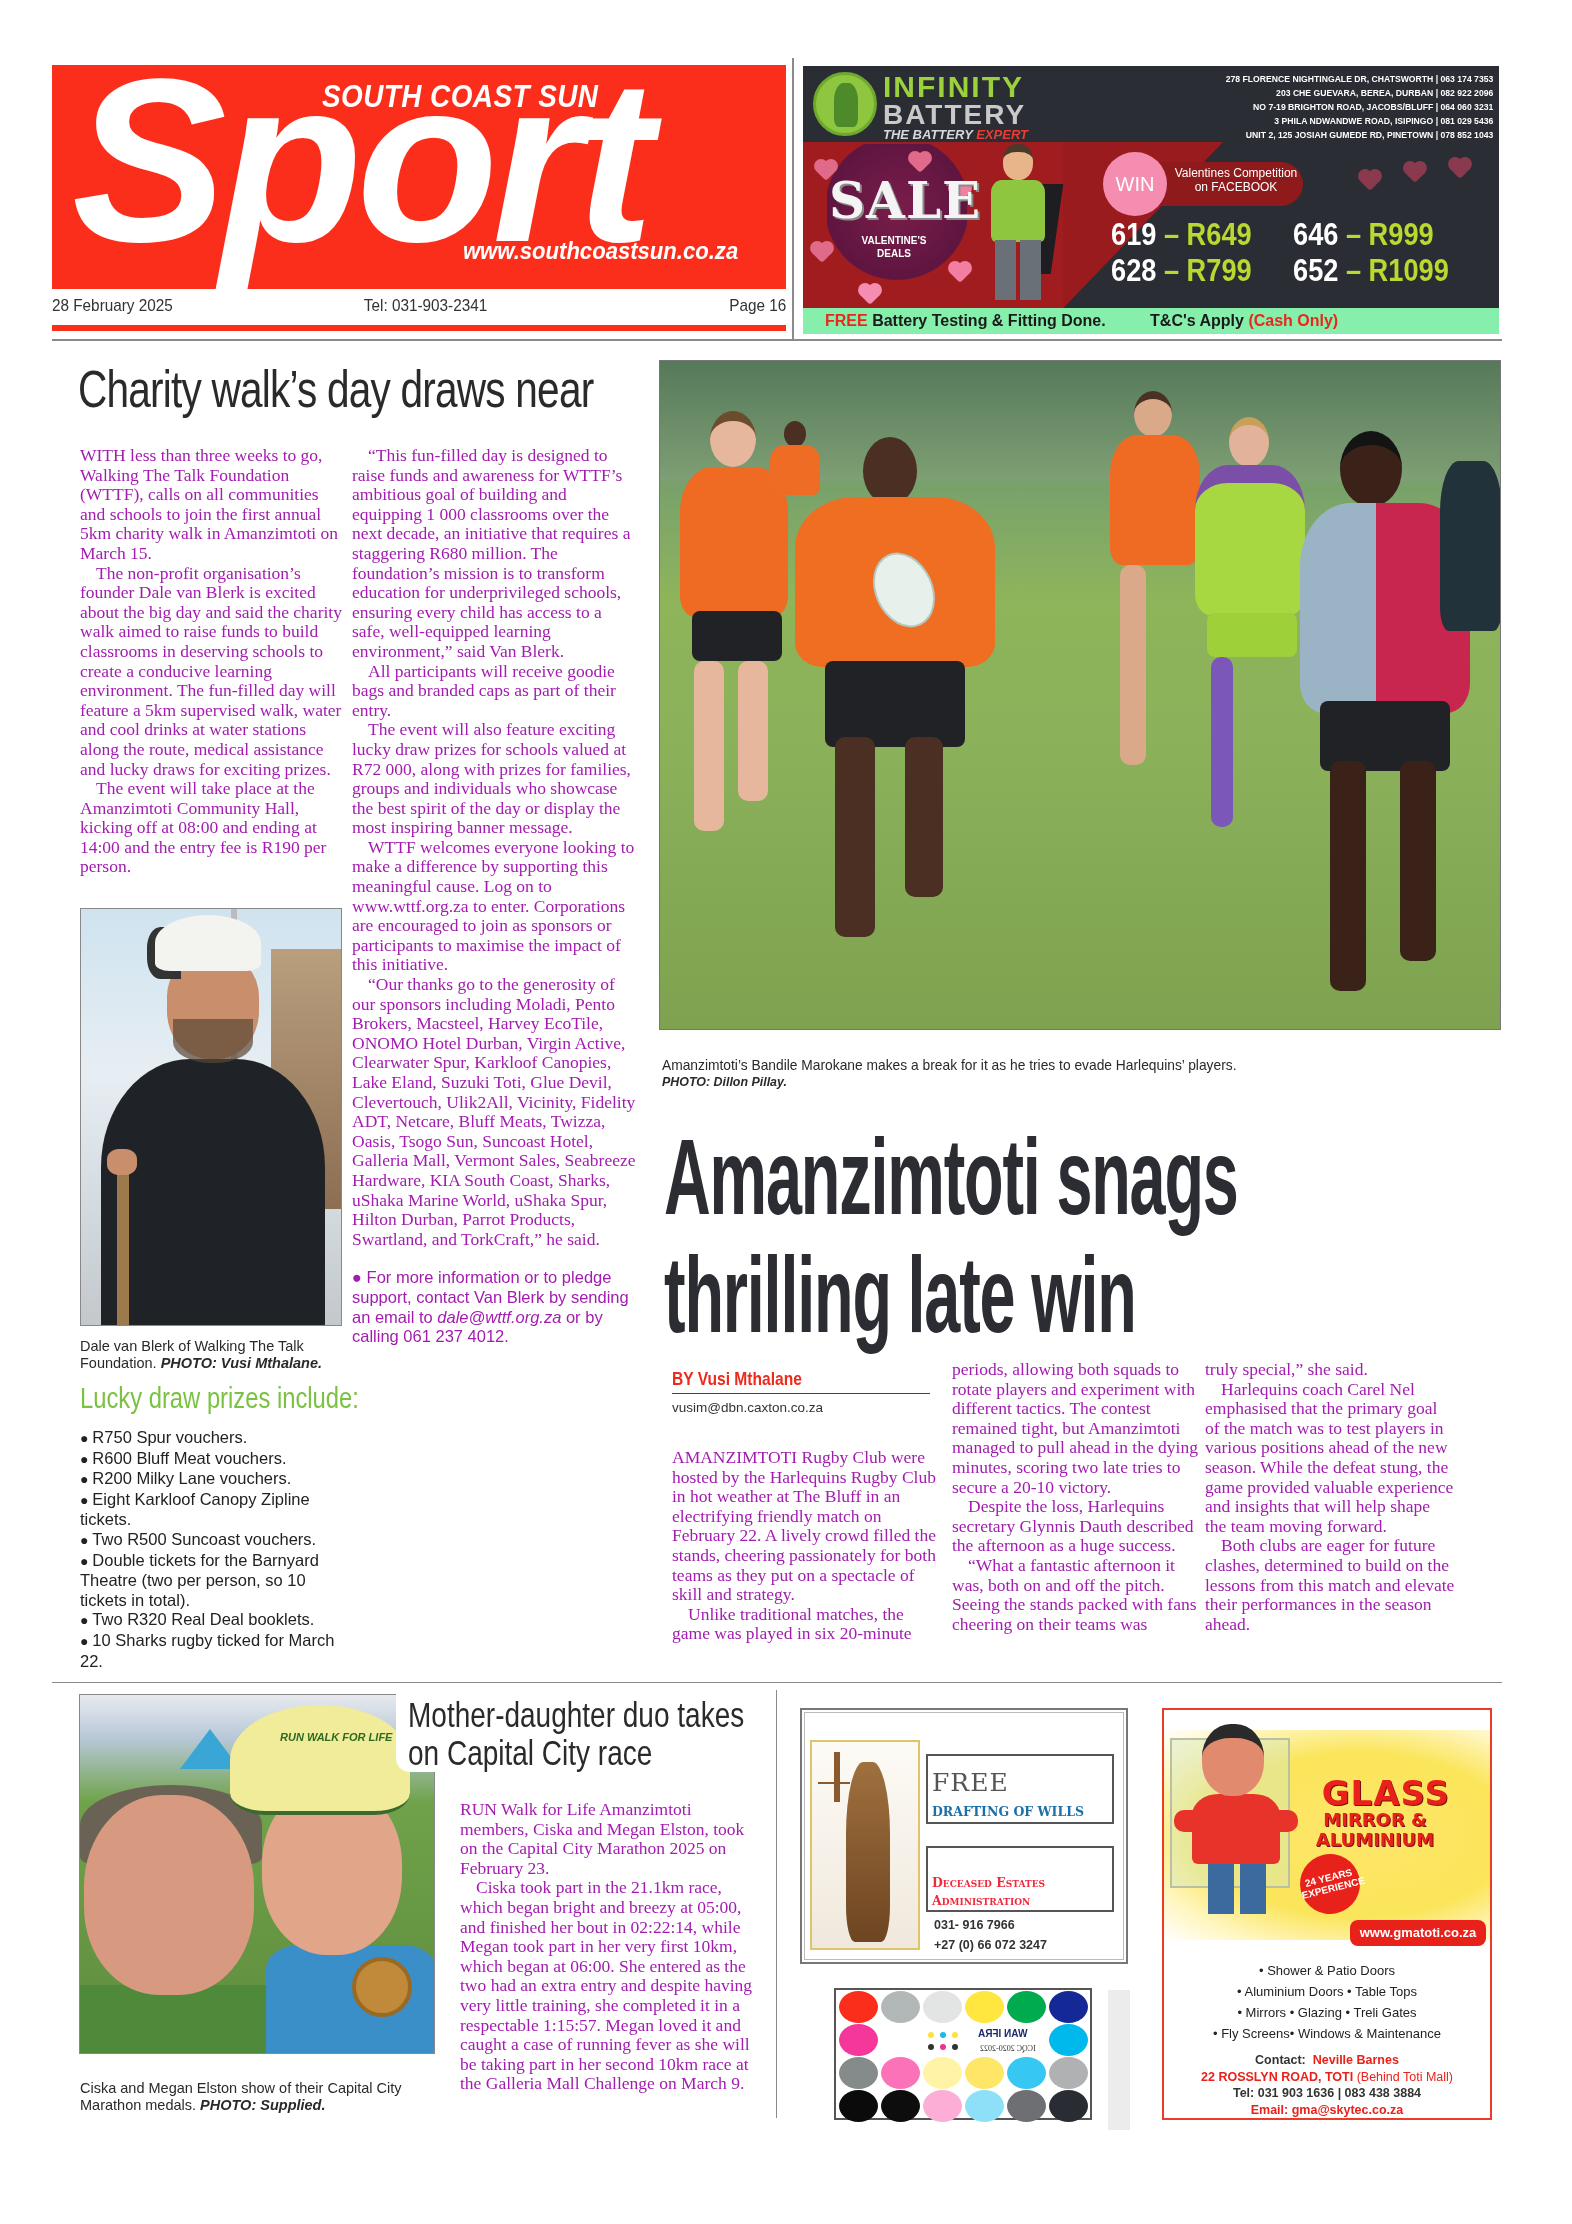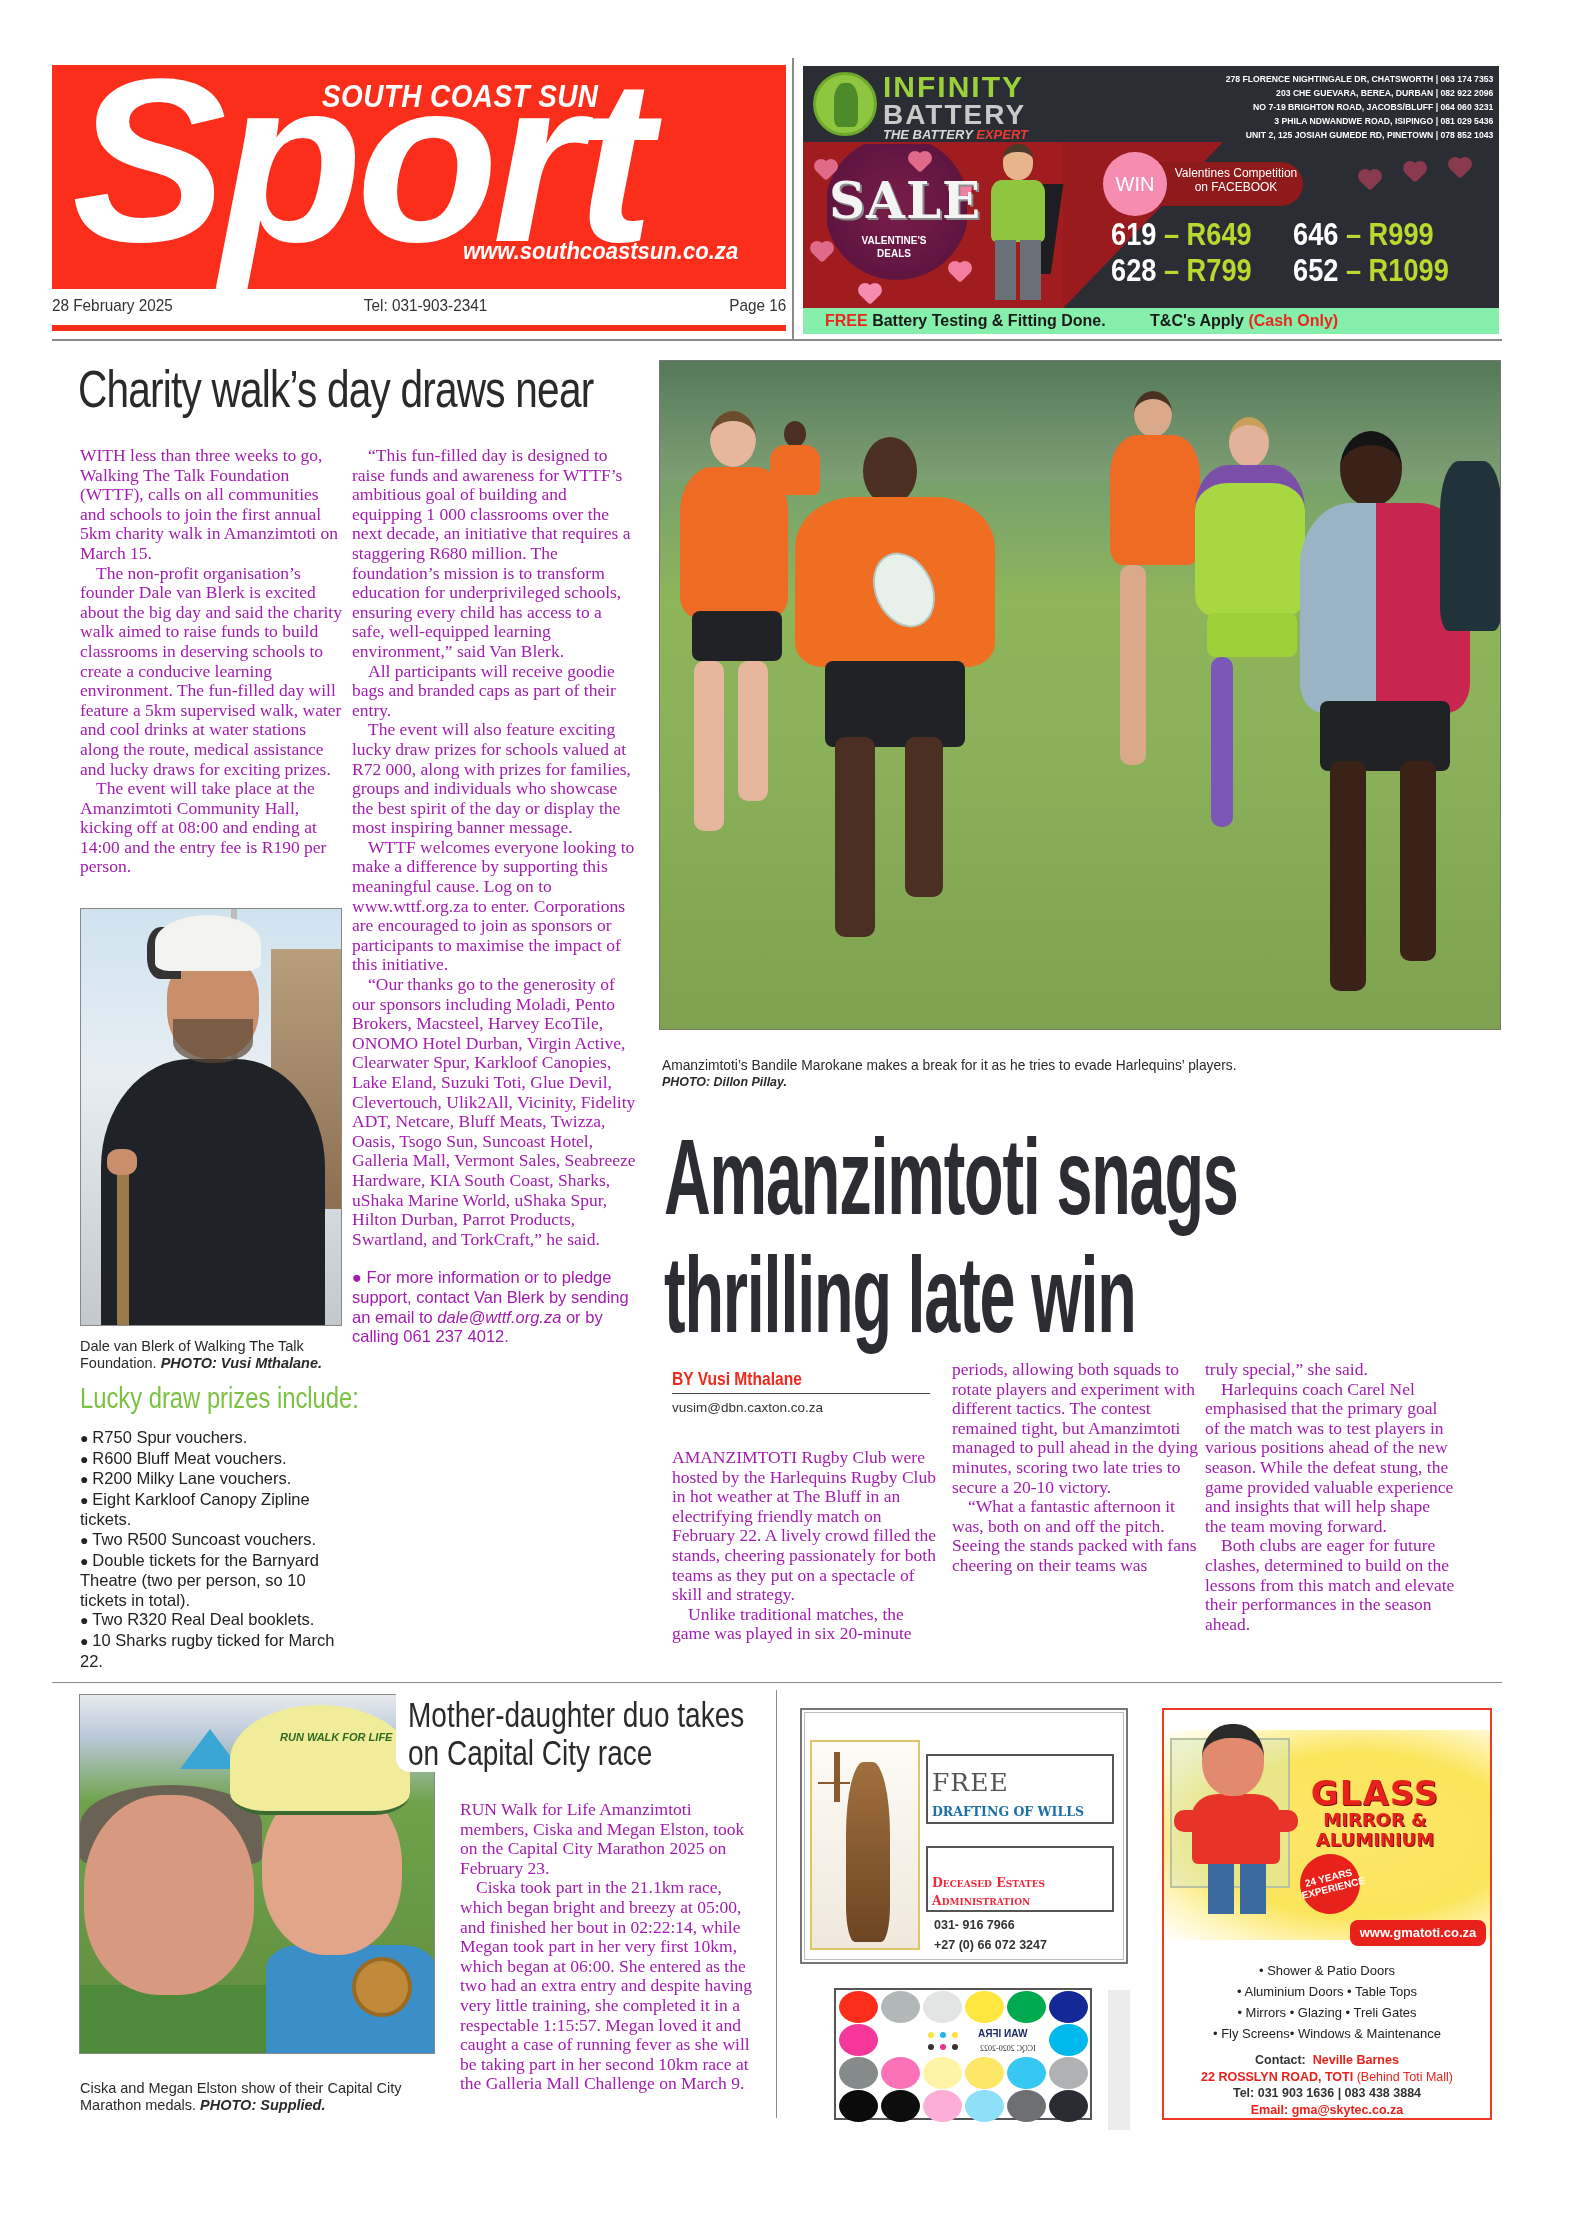--- a/index.html
+++ b/index.html
@@ -140,21 +140,21 @@
   #gray-swatch { left: 1108px; top: 1990px; width: 22px; height: 140px; background: #ececec; }
 
   
   #glass-ad { left: 1162px; top: 1708px; width: 330px; height: 412px; border: 2px solid #ee3b26; background: #fff; overflow: hidden; font-family: "Liberation Sans", sans-serif; }
   #glass-ad .yellow { position: absolute; left: 0; top: 20px; width: 100%; height: 210px; background: radial-gradient(ellipse at 60% 50%, #fde66a 0%, #fbe55a 55%, #fff6c0 80%, #ffffff 100%); }
   #glass-ad .pane { position: absolute; left: 6px; top: 28px; width: 120px; height: 150px; border: 2px solid #b9c2a0; background: rgba(210,230,190,0.45); }
   #glass-ad .man-head { position: absolute; left: 38px; top: 14px; width: 62px; height: 72px; background: #e28a6d; border-radius: 46%; border-top: 14px solid #2a2a2a; }
   #glass-ad .man-shirt { position: absolute; left: 28px; top: 84px; width: 88px; height: 70px; background: #e8332a; border-radius: 30% 30% 6px 6px; }
   #glass-ad .man-arms { position: absolute; left: 10px; top: 100px; width: 124px; height: 22px; background: #e8332a; border-radius: 10px; }
   #glass-ad .man-jeans { position: absolute; left: 44px; top: 152px; width: 58px; height: 52px; background: linear-gradient(90deg,#3c6a9e 0 45%,transparent 45% 55%,#3c6a9e 55%); }
-  #glass-ad .t1 { position: absolute; left: 136px; top: 66px; width: 150px; text-align: center; color: #e8221a; font-family: "DejaVu Sans", sans-serif; font-weight: bold; font-size: 34px; line-height: 34px; letter-spacing: 1px; text-shadow: 1px 1px 0 #7a1010; }
+  #glass-ad .t1 { position: absolute; left: 136px; top: 66px; width: 150px; text-align: right; color: #e8221a; font-family: "DejaVu Sans", sans-serif; font-weight: bold; font-size: 34px; line-height: 34px; letter-spacing: 1px; text-shadow: 1px 1px 0 #7a1010; }
   #glass-ad .t2 { position: absolute; left: 136px; top: 100px; width: 150px; text-align: center; color: #e8221a; font-family: "DejaVu Sans", sans-serif; font-weight: bold; font-size: 18px; line-height: 20px; text-shadow: 1px 1px 0 #7a1010; }
   #glass-ad .badge { position: absolute; left: 136px; top: 144px; width: 60px; height: 60px; border-radius: 50%; background: #e8221a; color: #fff; font-weight: bold; font-size: 10px; line-height: 11px; text-align: center; padding-top: 18px; transform: rotate(-14deg); }
   #glass-ad .web { position: absolute; left: 186px; top: 210px; width: 136px; height: 26px; border-radius: 8px; background: #e8221a; color: #fff; font-size: 13px; line-height: 26px; text-align: center; font-weight: bold; }
   #glass-ad .services { position: absolute; left: 0; top: 250px; width: 100%; text-align: center; color: #222; font-size: 13px; line-height: 21px; }
   #glass-ad .contact { position: absolute; left: 0; top: 342px; width: 100%; text-align: center; font-weight: bold; font-size: 12.5px; line-height: 16.5px; }
   #glass-ad .contact .dk { color: #333; }
   #glass-ad .contact .rd { color: #e8221a; }
   #glass-ad .contact .rn { color: #e8221a; font-weight: normal; }
 </style>
 </head>
@@ -332,20 +332,21 @@
 <div id="byline" class="abs">BY Vusi Mthalane</div>
 <div id="byline-rule" class="abs"></div>
 <div id="byline-email" class="abs">vusim@dbn.caxton.co.za</div>
 
 <div id="rugby-col1" class="body-col">
   <p>AMANZIMTOTI Rugby Club were hosted by the Harlequins Rugby Club in hot weather at The Bluff in an electrifying friendly match on February 22. A lively crowd filled the stands, cheering passionately for both teams as they put on a spectacle of skill and strategy.</p>
   <p class="indent">Unlike traditional matches, the game was played in six 20-minute</p>
 </div>
 <div id="rugby-col2" class="body-col">
   <p>periods, allowing both squads to rotate players and experiment with different tactics. The contest remained tight, but Amanzimtoti managed to pull ahead in the dying minutes, scoring two late tries to secure a 20-10 victory.</p>
+  <p class="indent">Despite the loss, Harlequins secretary Glynnis Dauth described the afternoon as a huge success.</p>
   <p class="indent">“What a fantastic afternoon it was, both on and off the pitch. Seeing the stands packed with fans cheering on their teams was</p>
 </div>
 <div id="rugby-col3" class="body-col">
   <p>truly special,” she said.</p>
   <p class="indent">Harlequins coach Carel Nel emphasised that the primary goal of the match was to test players in various positions ahead of the new season. While the defeat stung, the game provided valuable experience and insights that will help shape the team moving forward.</p>
   <p class="indent">Both clubs are eager for future clashes, determined to build on the lessons from this match and elevate their performances in the season ahead.</p>
 </div>
 
 <div id="bottom-rule" class="abs"></div>
 <div id="bottom-vrule" class="abs"></div>

